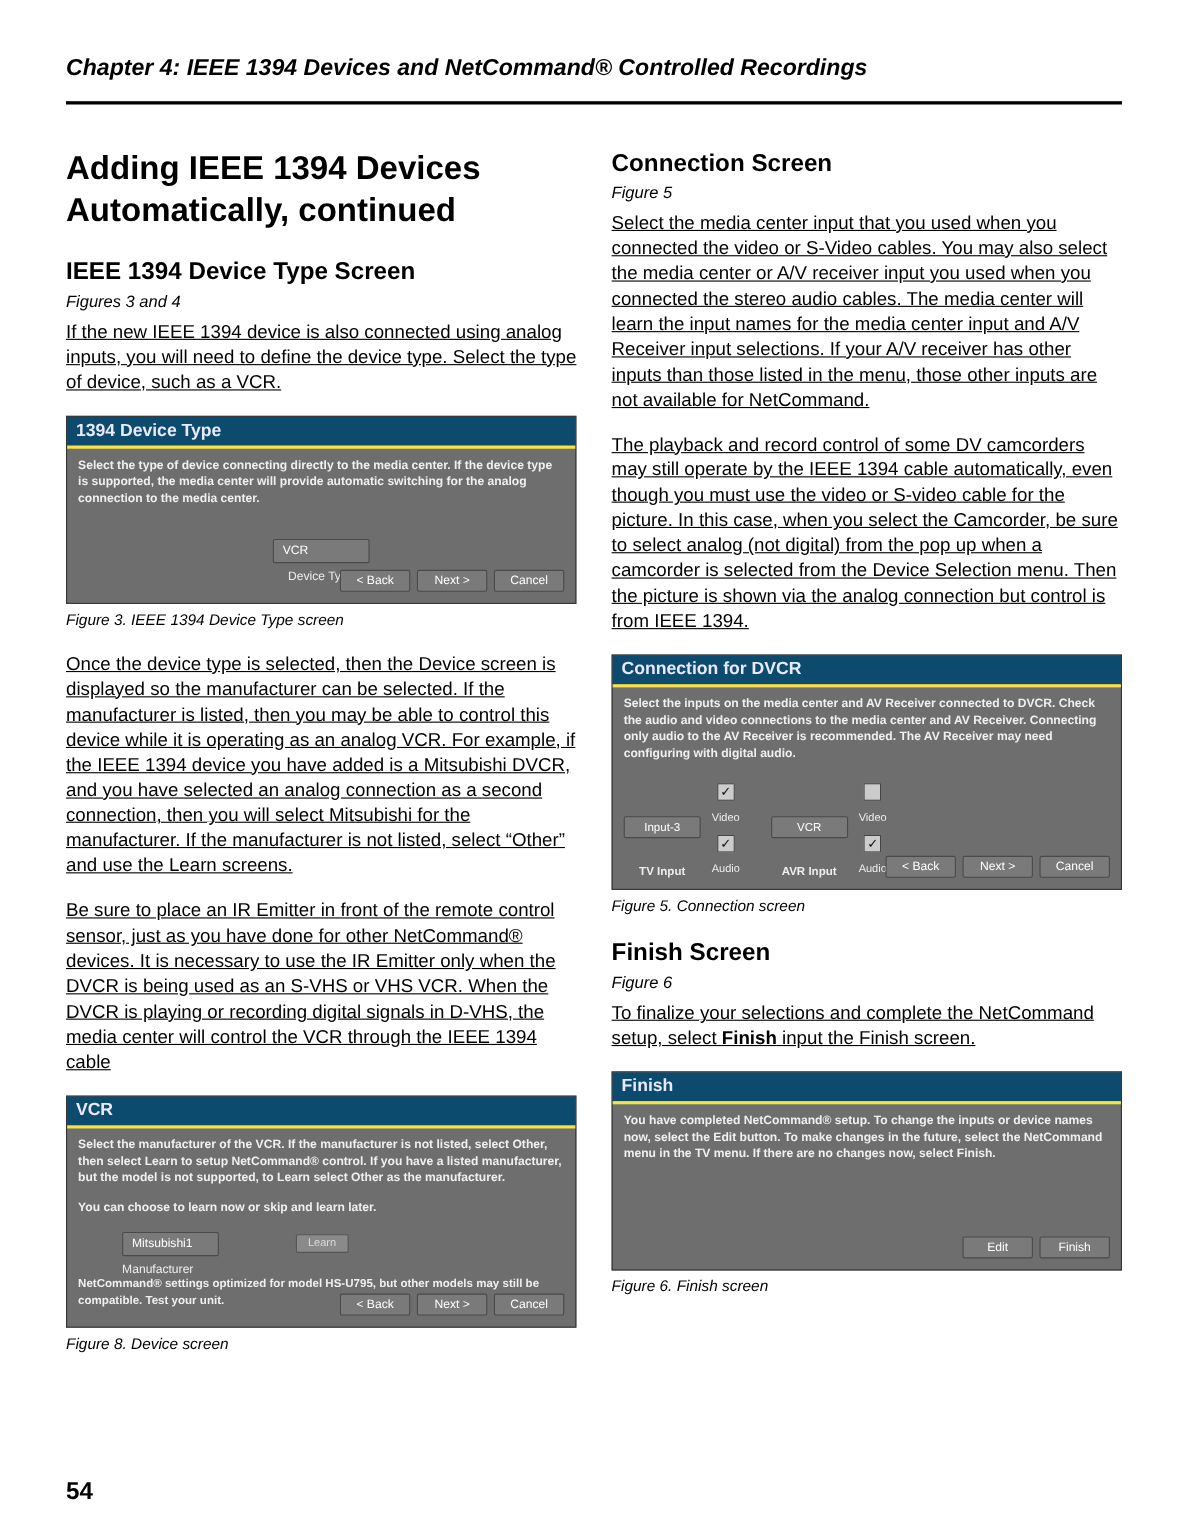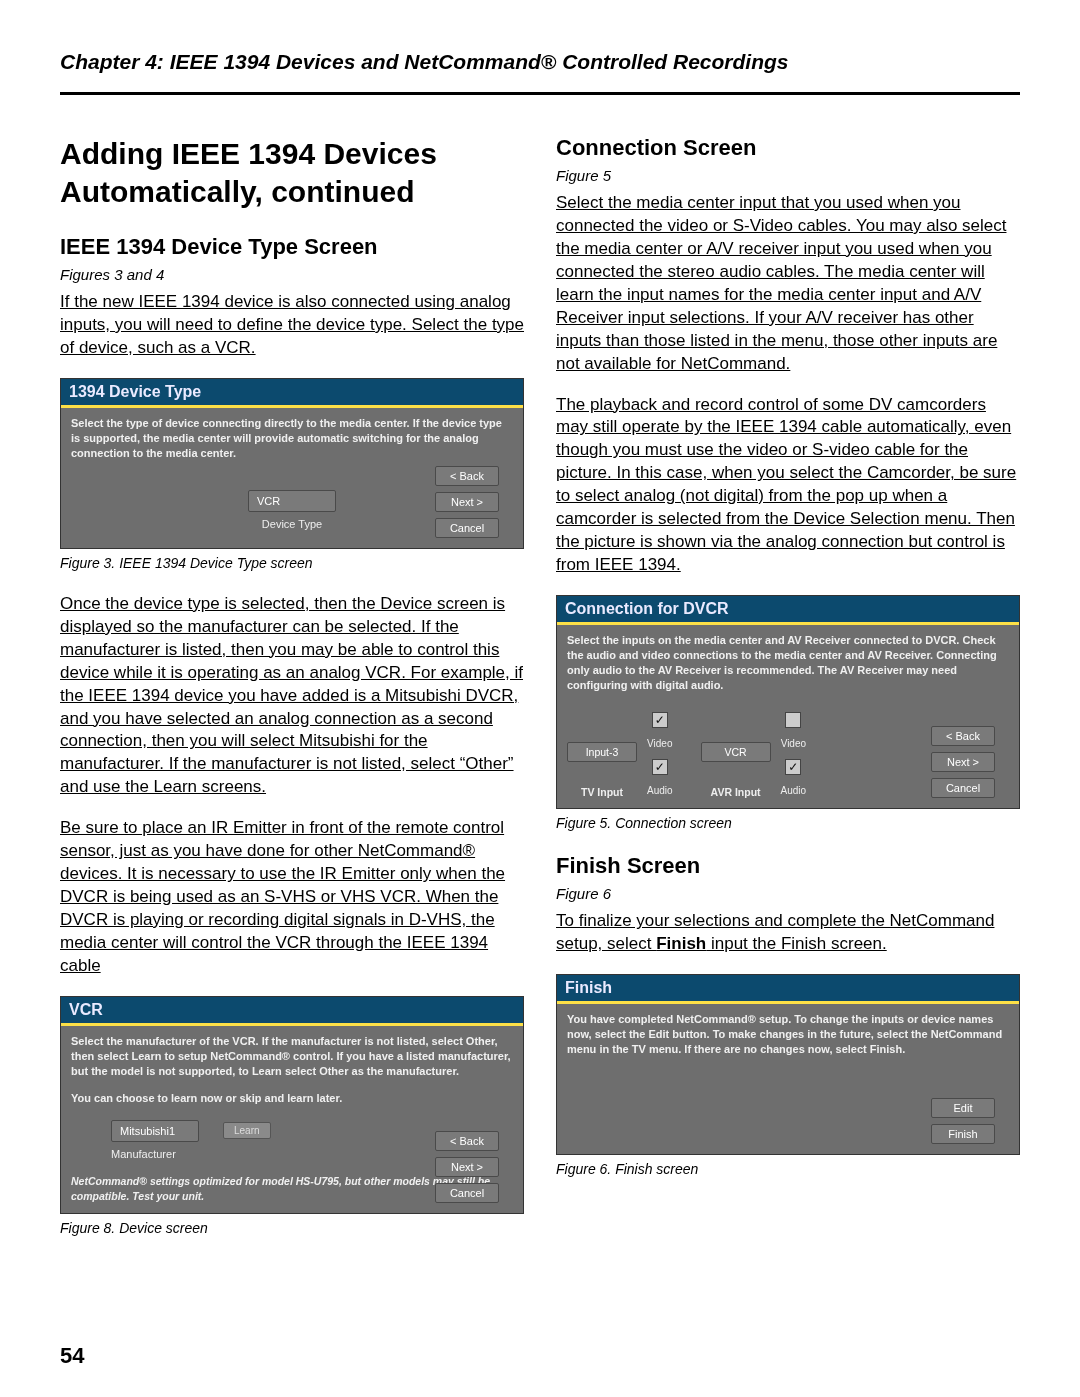--- a/index.html
+++ b/index.html
@@ -91,29 +91,27 @@
     font-weight: bold;
     font-size: 11px;
     color: #f0f0f0;
     margin: 8px 0 14px 0;
   }
   .dialog .note {
     font-weight: bold;
     font-size: 10.5px;
     color: #f0f0f0;
     line-height: 1.35;
-    margin-top: 14px;
-    font-style: italic;
   }
   .btn-col {
     position: absolute;
-    right: 24px;
+    right: 10px;
     bottom: 10px;
     display: flex;
-    flex-direction: column;
+    flex-direction: row;
     gap: 6px;
   }
   .d-btn {
     background: #7a7a7a;
     border: 1px solid #4a4a4a;
     color: #fff;
     font-size: 11px;
     text-align: center;
     padding: 3px 0;
     width: 64px;
@@ -138,21 +136,21 @@
   .center-stack {
     display: flex;
     flex-direction: column;
     align-items: center;
   }
   .dlg1 .body-area { min-height: 140px; }
   .dlg2 .body-area { min-height: 180px; }
   .dlg3 .body-area { min-height: 170px; }
   .dlg4 .body-area { min-height: 150px; }
 
-  .row-flex { display: flex; align-items: flex-start; gap: 24px; }
+  .row-flex { display: flex; align-items: flex-start; gap: 36px; }
   .learn-btn {
     background: #8a8a8a;
     border: 1px solid #555;
     font-size: 10px;
     color: #ddd;
     padding: 2px 10px;
     border-radius: 2px;
   }
 
   
@@ -230,21 +228,21 @@
     <div class="dialog dlg2">
       <div class="titlebar">VCR</div>
       <div class="inner body-area">
         <div class="instruction">Select the manufacturer of the VCR.   If the manufacturer is not listed, select Other, then select Learn to setup NetCommand® control. If you have a listed manufacturer, but the model is not supported, to Learn select Other as the  manufacturer.</div>
         <div class="hint">You can choose to learn now or skip and learn later.</div>
         <div class="row-flex" style="margin-left:40px; margin-top:16px;">
           <div>
             <div class="field-box">Mitsubishi1</div>
             <div class="field-label">Manufacturer</div>
           </div>
-          <div class="learn-btn" style="margin-top:2px;">Learn</div>
+          <div class="learn-btn" style="margin-top:2px;margin-left:34px;">Learn</div>
         </div>
         <div class="note">NetCommand® settings optimized for model HS-U795, but other models may still be compatible. Test your unit.</div>
         <div class="btn-col">
           <div class="d-btn">&lt; Back</div>
           <div class="d-btn">Next &gt;</div>
           <div class="d-btn">Cancel</div>
         </div>
       </div>
     </div>
     <div class="caption">Figure 8.  Device  screen</div>

